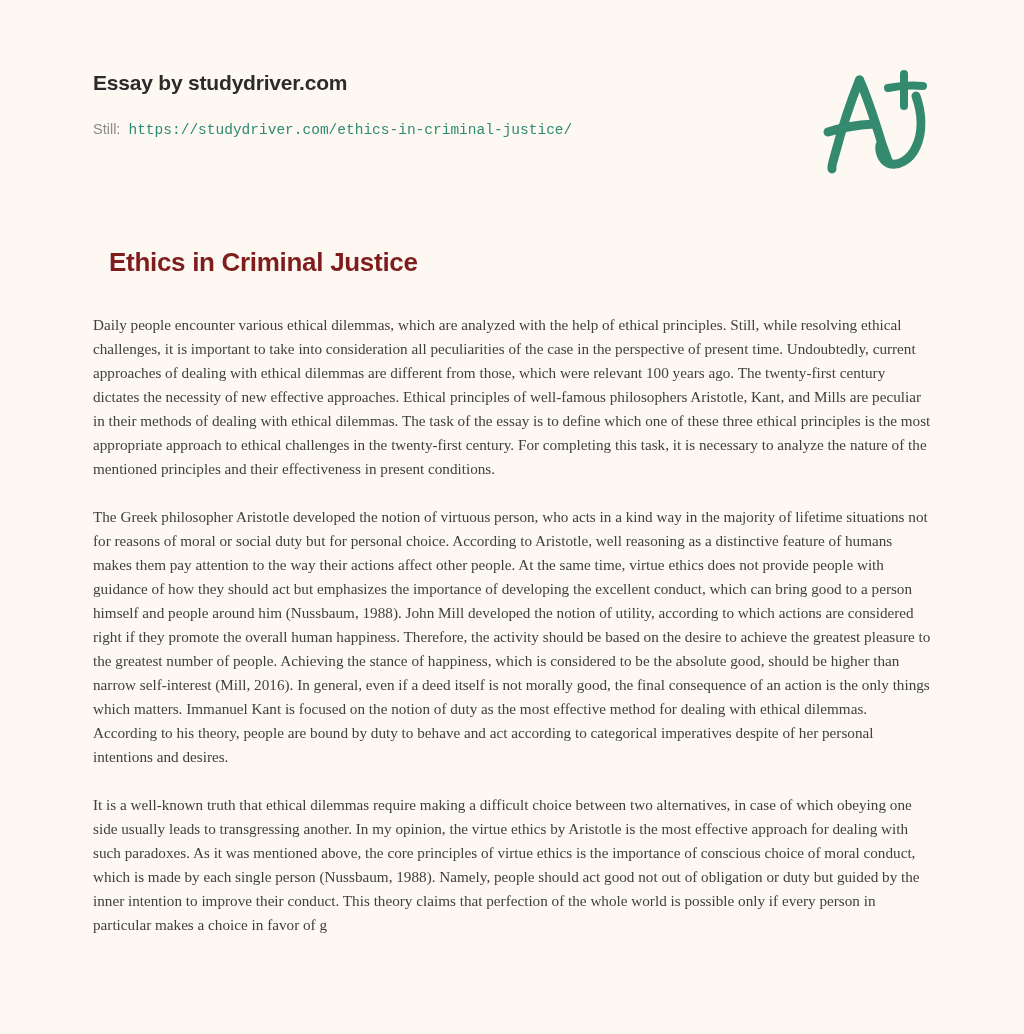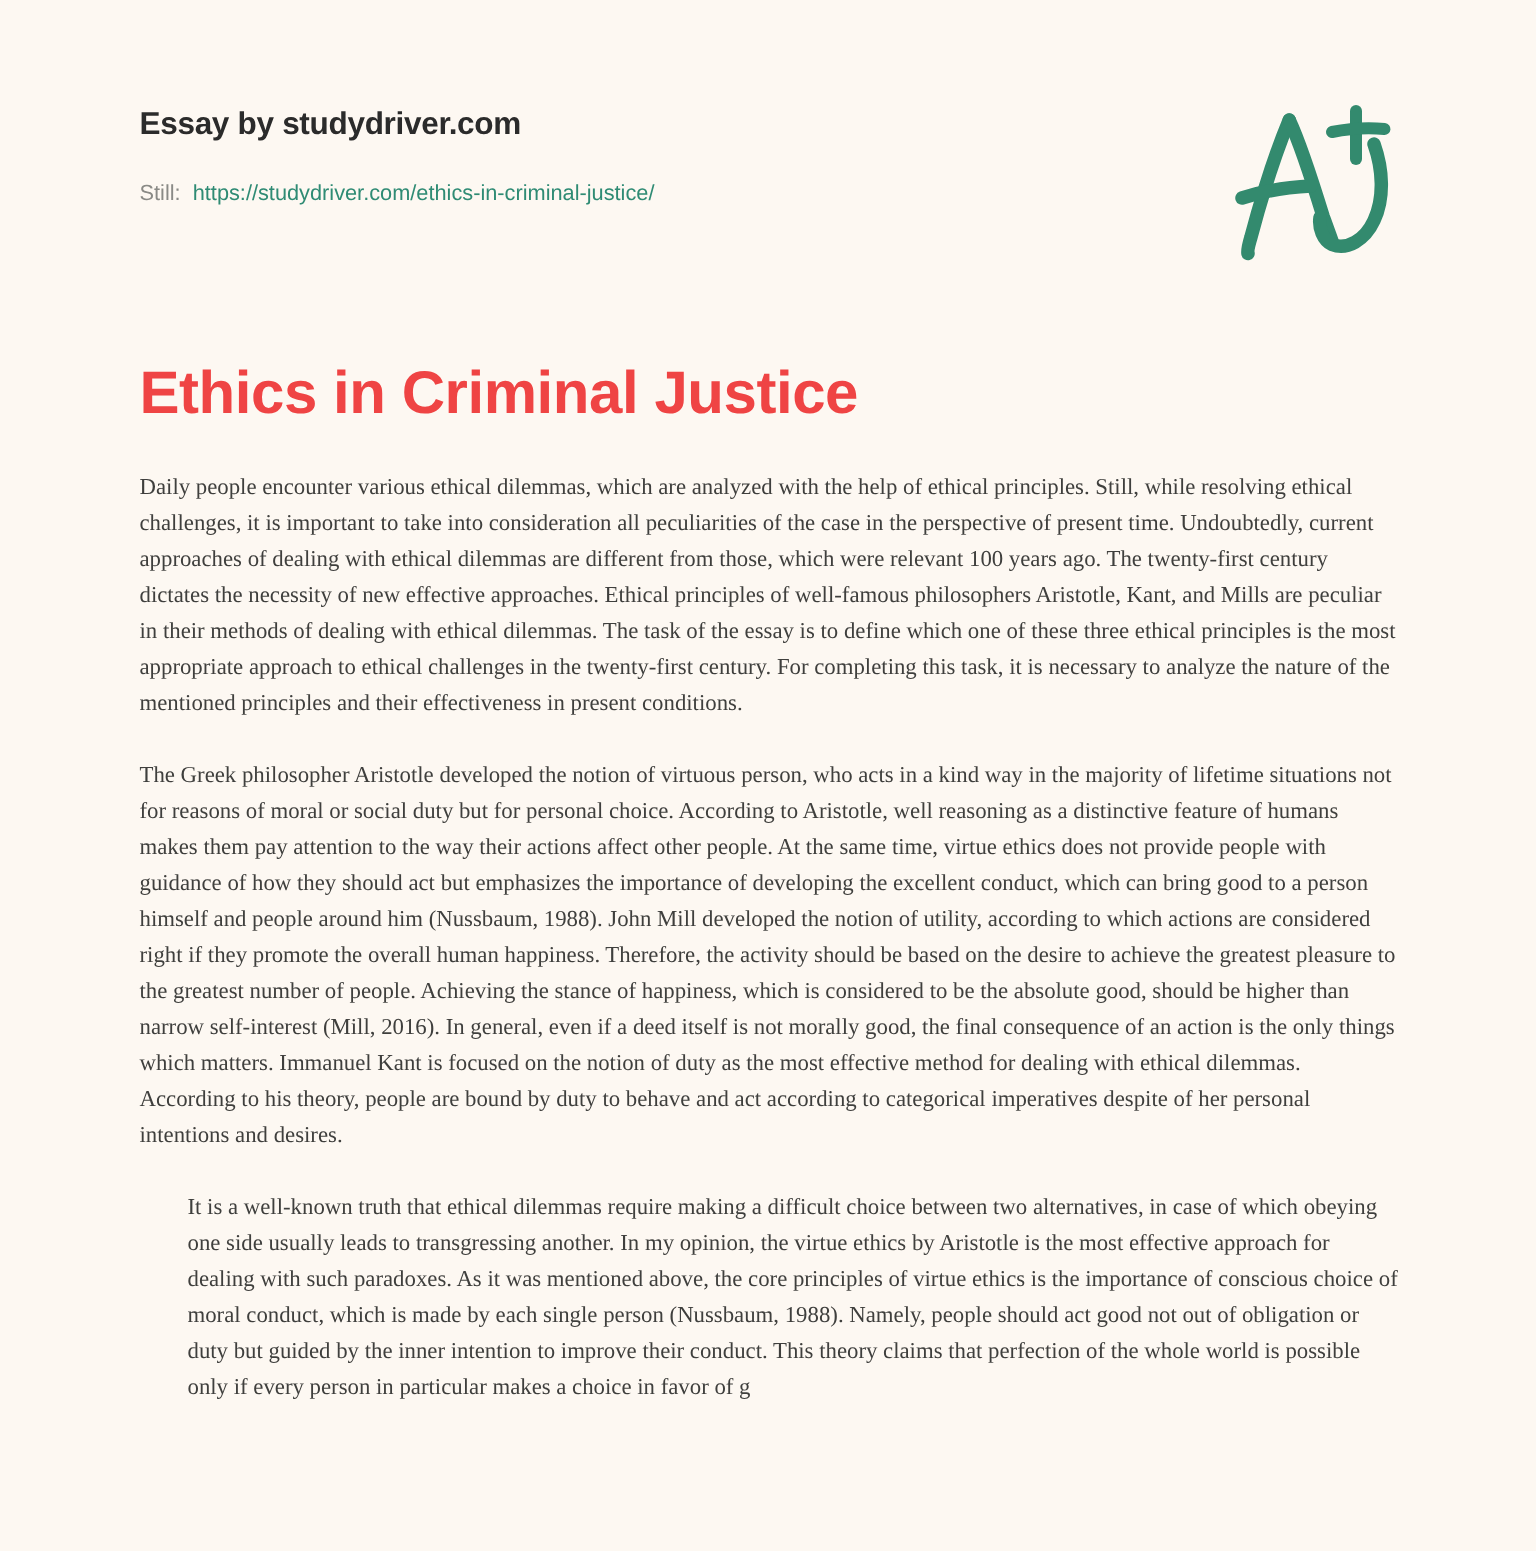--- a/index.html
+++ b/index.html
@@ -53,20 +53,21 @@
     letter-spacing: 0px;
   }
 
   .source-label {
     color: #8a8a86;
   }
 
   .source-url {
     color: #2f8b74;
     text-decoration: none;
+    font-family: Liberation Mono, monospace;
   }
 
   
   .logo {
     position: absolute;
     left: 812px;
     top: 66px;
     width: 125px;
     height: 112px;
   }
@@ -78,44 +79,43 @@
 
   
   .article {
     position: absolute;
     left: 93px;
     top: 243px;
     width: 840px;
   }
 
   .article-title {
-    font-size: 40px;
+    font-size: 26px;
     font-weight: bold;
-    color: #ef4444;
+    color: #7f1d1d;
     letter-spacing: -0.3px;
     line-height: 38px;
-    margin: 0 0 32px 0;
+    margin: 0 0 32px 16px;
     white-space: nowrap;
   }
 
   .body-copy {
     font-size: 15.2px;
     line-height: 24px;
     color: #3f3f3d;
     font-family: Liberation Serif, serif;
   }
 
   .body-copy p {
     margin: 0 0 24px 0;
     text-align: left;
   }
 
   .body-copy p:last-child {
     margin-bottom: 0;
-    margin-left: 32px;
   }
 </style>
 </head>
 <body>
 
 <div class="page">
 
   <div class="header">
 
     <div class="byline">Essay by studydriver.com</div>

